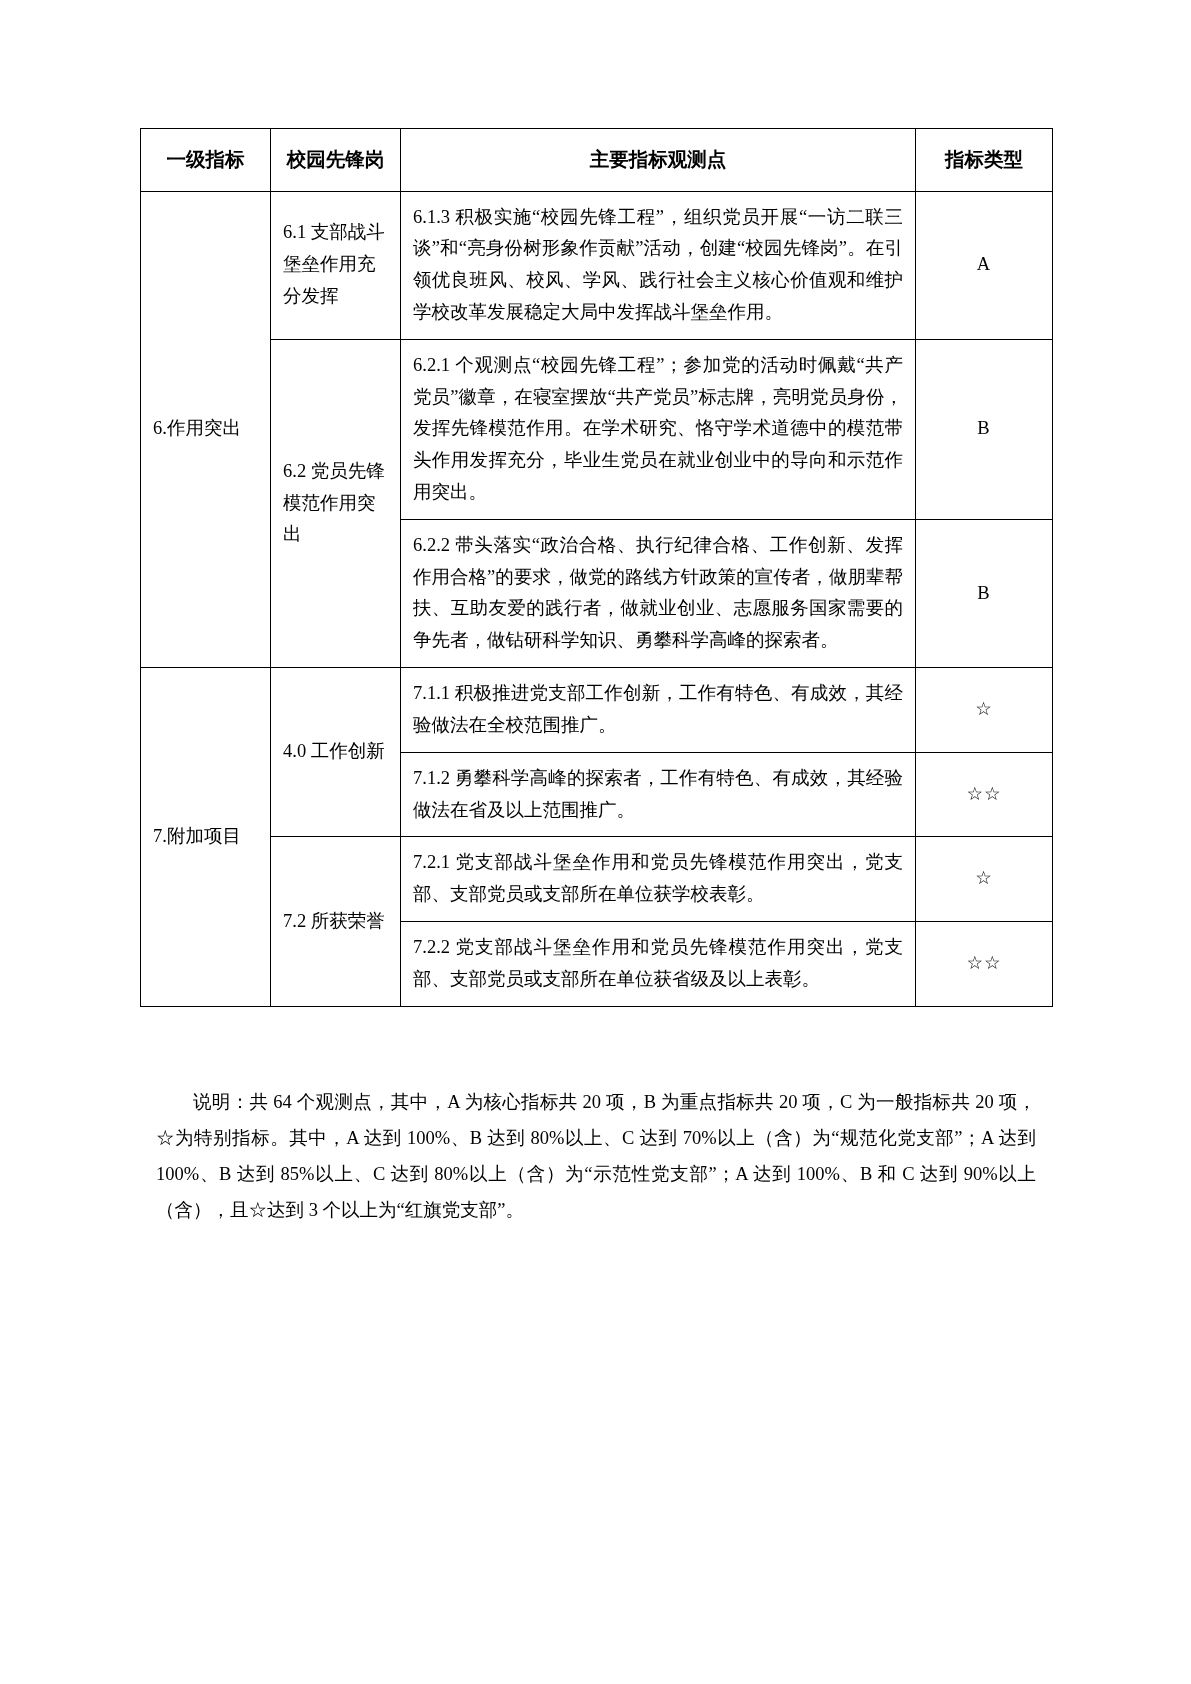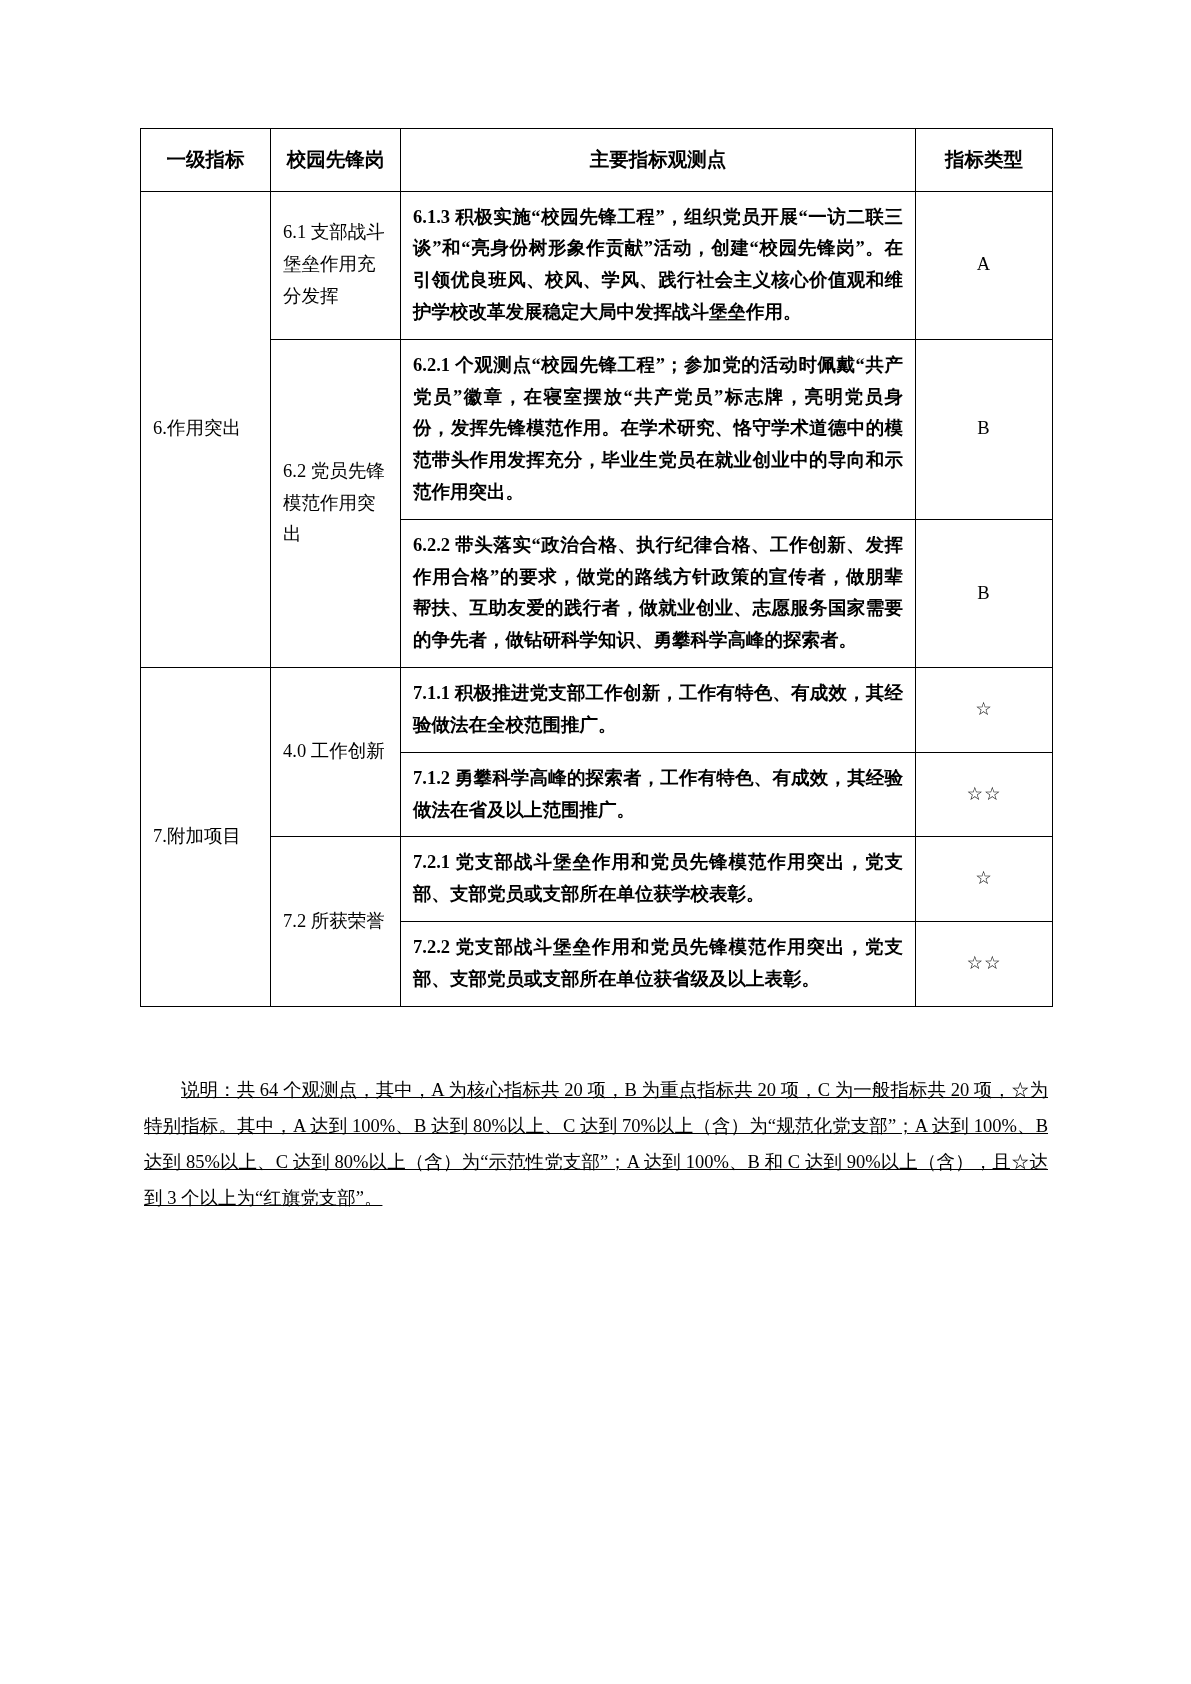--- a/index.html
+++ b/index.html
@@ -49,41 +49,39 @@
   .col-a { width: 130px; }
   .col-b { width: 130px; }
   .col-c { width: 515px; }
   .col-d { width: 137px; }
 
   td.center {
   }
   td.just {
     text-align: justify;
     text-justify: inter-ideograph;
-    font-weight: bold;
   }
   td.type {
     text-align: center;
     font-size: 18.5px;
     letter-spacing: 1px;
   }
   .note {
     position: absolute;
     left: 140px;
     top: 1068px;
     width: 912px;
     font-size: 18.5px;
     line-height: 1.95;
     text-align: justify;
     text-justify: inter-ideograph;
   }
   .note p {
-    margin: 4px;
+    margin: 16px;
     text-indent: 2em;
-    text-decoration: underline;
   }
 </style>
 </head>
 <body>
 
 <div class="page">
 
   <table class="doc-table">
     <colgroup>
       <col class="col-a">

